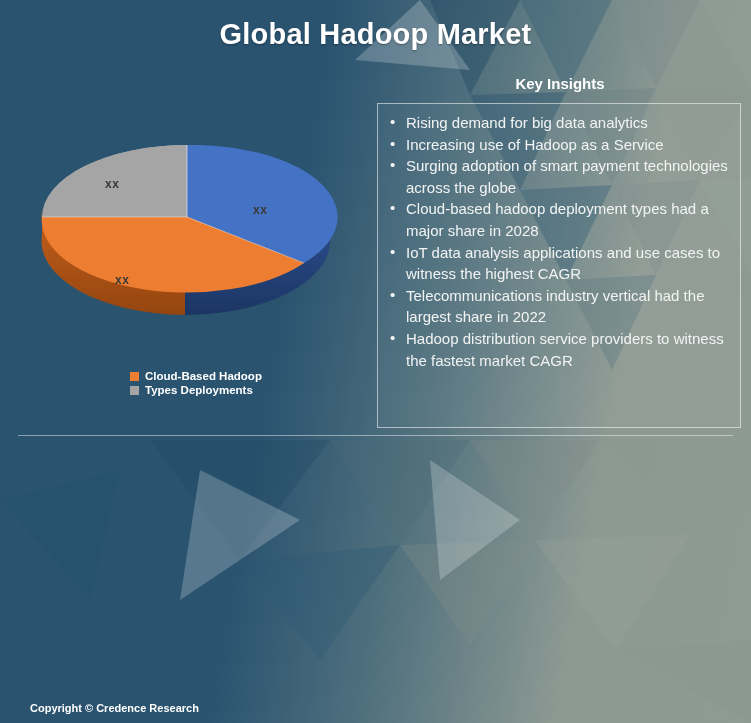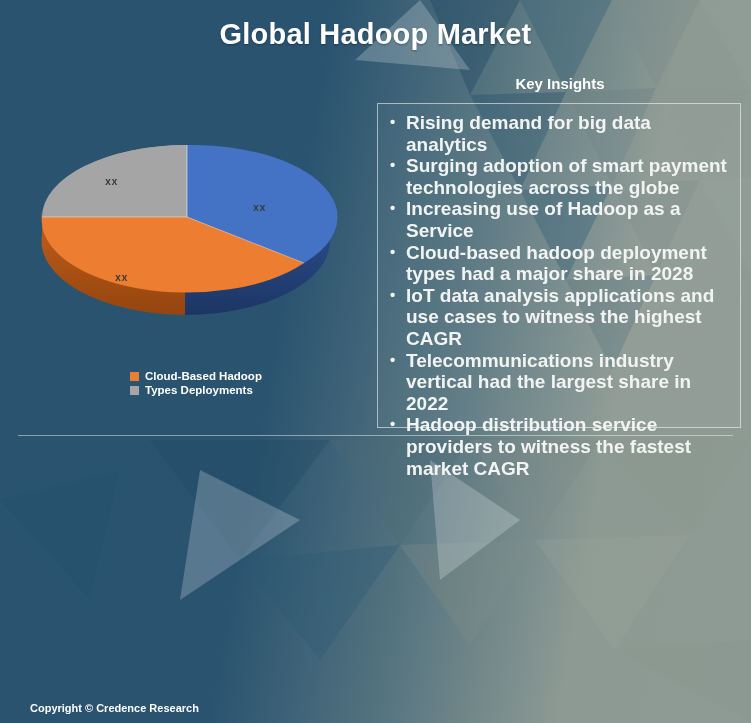--- a/index.html
+++ b/index.html
@@ -19,37 +19,37 @@
 
   
   .title { position:absolute; top:18px; left:0; width:751px; text-align:center;
     color:#ffffff; font-size:29px; font-weight:bold; letter-spacing:.2px;
     text-shadow:0 1px 2px rgba(0,0,0,.35); }
 
   
   .pie-title { position:absolute; top:96px; left:40px; width:300px; text-align:center;
     color:#ffffff; font-size:15px; font-weight:bold; }
   .pie-wrap { position:absolute; left:30px; top:145px; width:320px; height:200px; }
-  .pie-label { position:absolute; font-size:10px; color:#3a3a3a; font-weight:bold;
-    letter-spacing:.5px;font-family:Liberation Mono, monospace; }
+  .pie-label { position:absolute; font-size:12px; color:#3a3a3a; font-weight:bold;
+    letter-spacing:.5px; }
 
   .legend { position:absolute; left:130px; top:370px; width:220px; }
   .legend-row { display:flex; align-items:center; margin-bottom:2px; }
   .legend-swatch { width:9px; height:9px; margin-right:6px; flex:0 0 auto; }
   .legend-label { color:#ffffff; font-size:11.5px; font-weight:bold; white-space:nowrap; }
 
   
   .ki-title { position:absolute; top:75px; left:380px; width:360px; text-align:center;
     color:#ffffff; font-size:15px; font-weight:bold; }
   .ki-panel { position:absolute; left:377px; top:103px; width:364px; height:325px;
     border:1px solid rgba(255,255,255,.55); padding:8px 8px 6px 10px;
     background:rgba(255,255,255,.035); }
   .ki-list { list-style:none; }
-  .ki-item { position:relative; color:#f2f4f3; font-size:19px; line-height:21.6px;
-    padding-left:18px; font-weight:700; }
+  .ki-item { position:relative; color:#f2f4f3; font-size:15px; line-height:21.6px;
+    padding-left:18px; font-weight:400; }
   .ki-item::before { content:"•"; position:absolute; left:2px; top:-1px; font-size:15px; }
 
   
   .bar-area { position:absolute; left:0; top:440px; width:751px; height:283px; }
   .ylabel { position:absolute; left:36px; top:466px; width:200px;
     transform:rotate(-90deg); transform-origin:left top;
     color:#ffffff; font-size:16px; font-weight:bold; letter-spacing:.4px;
     white-space:nowrap; }
 
   .copyright { position:absolute; left:6px; top:702px;
@@ -143,22 +143,22 @@
     <div class="legend-row">
       <span class="legend-swatch" style="background:#a5a5a5"></span>
       <span class="legend-label">Types Deployments</span>
     </div>
   </div>
 
   <div class="ki-title">Key Insights</div>
   <div class="ki-panel">
     <ul class="ki-list">
       <li class="ki-item">Rising demand for big data analytics</li>
+      <li class="ki-item">Increasing use of Hadoop as a Service</li>
       <li class="ki-item">Surging adoption of smart payment technologies across the globe</li>
-      <li class="ki-item">Increasing use of Hadoop as a Service</li>
       <li class="ki-item">Cloud-based hadoop deployment types had a major share in 2028</li>
       <li class="ki-item">IoT data analysis applications and use cases to witness the highest CAGR</li>
       <li class="ki-item">Telecommunications industry vertical had the largest share in 2022</li>
       <li class="ki-item">Hadoop distribution service providers to witness the fastest market CAGR</li>
     </ul>
   </div>
 
   <div class="bar-area">
     <div class="ylabel">
       

